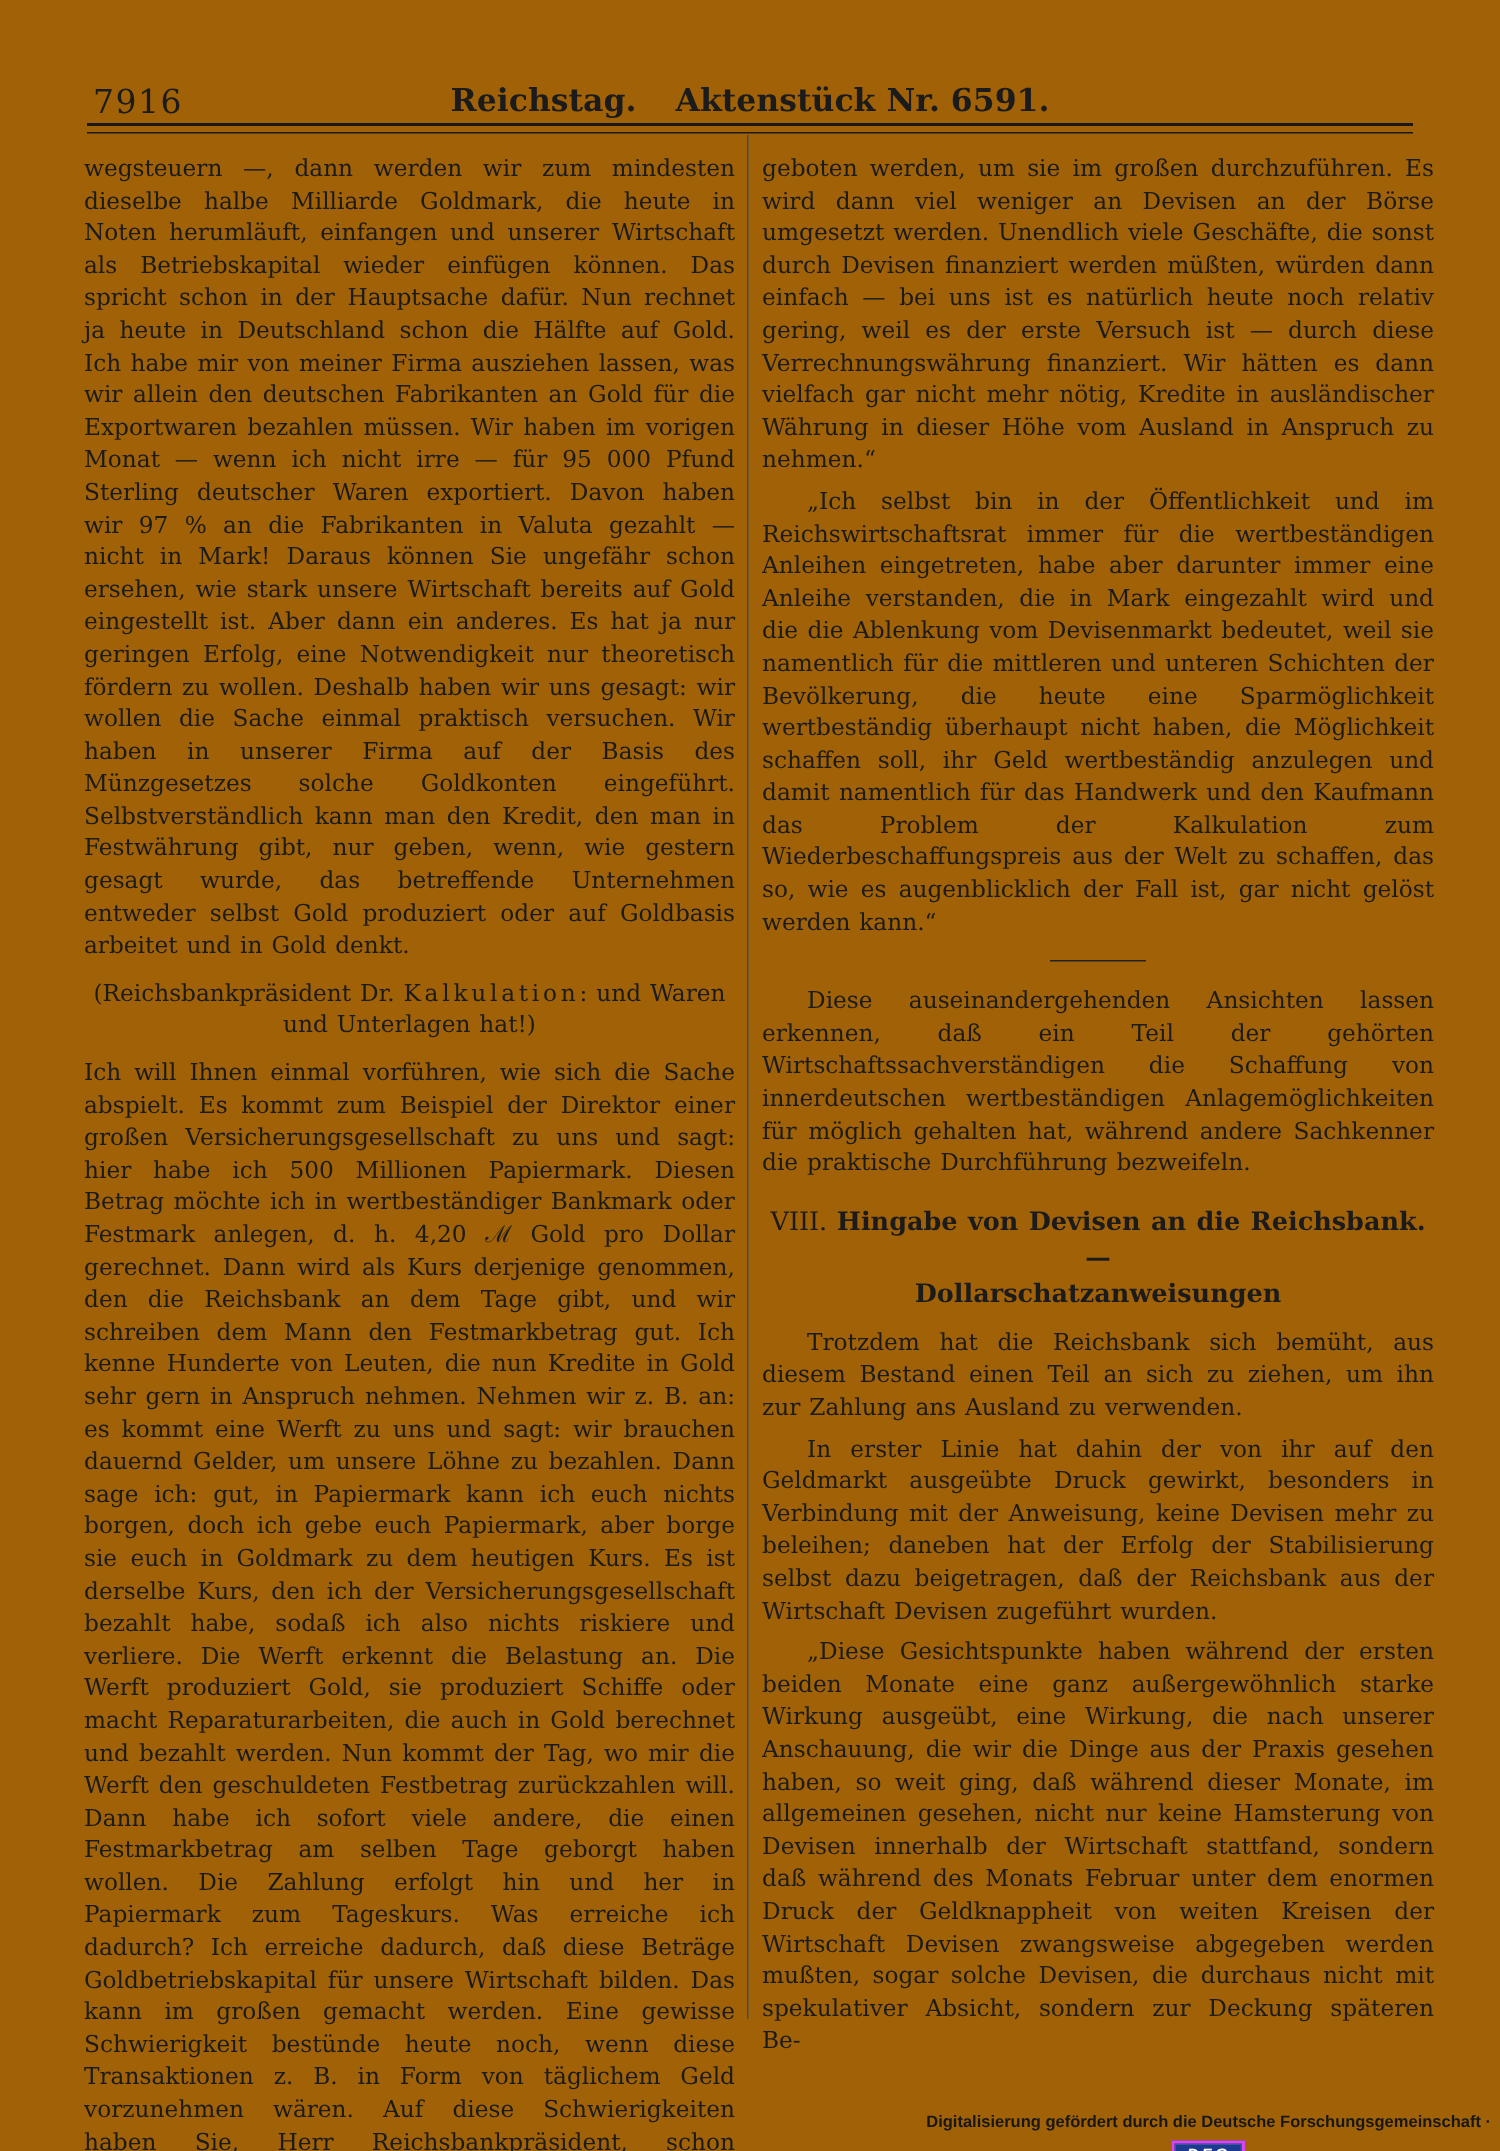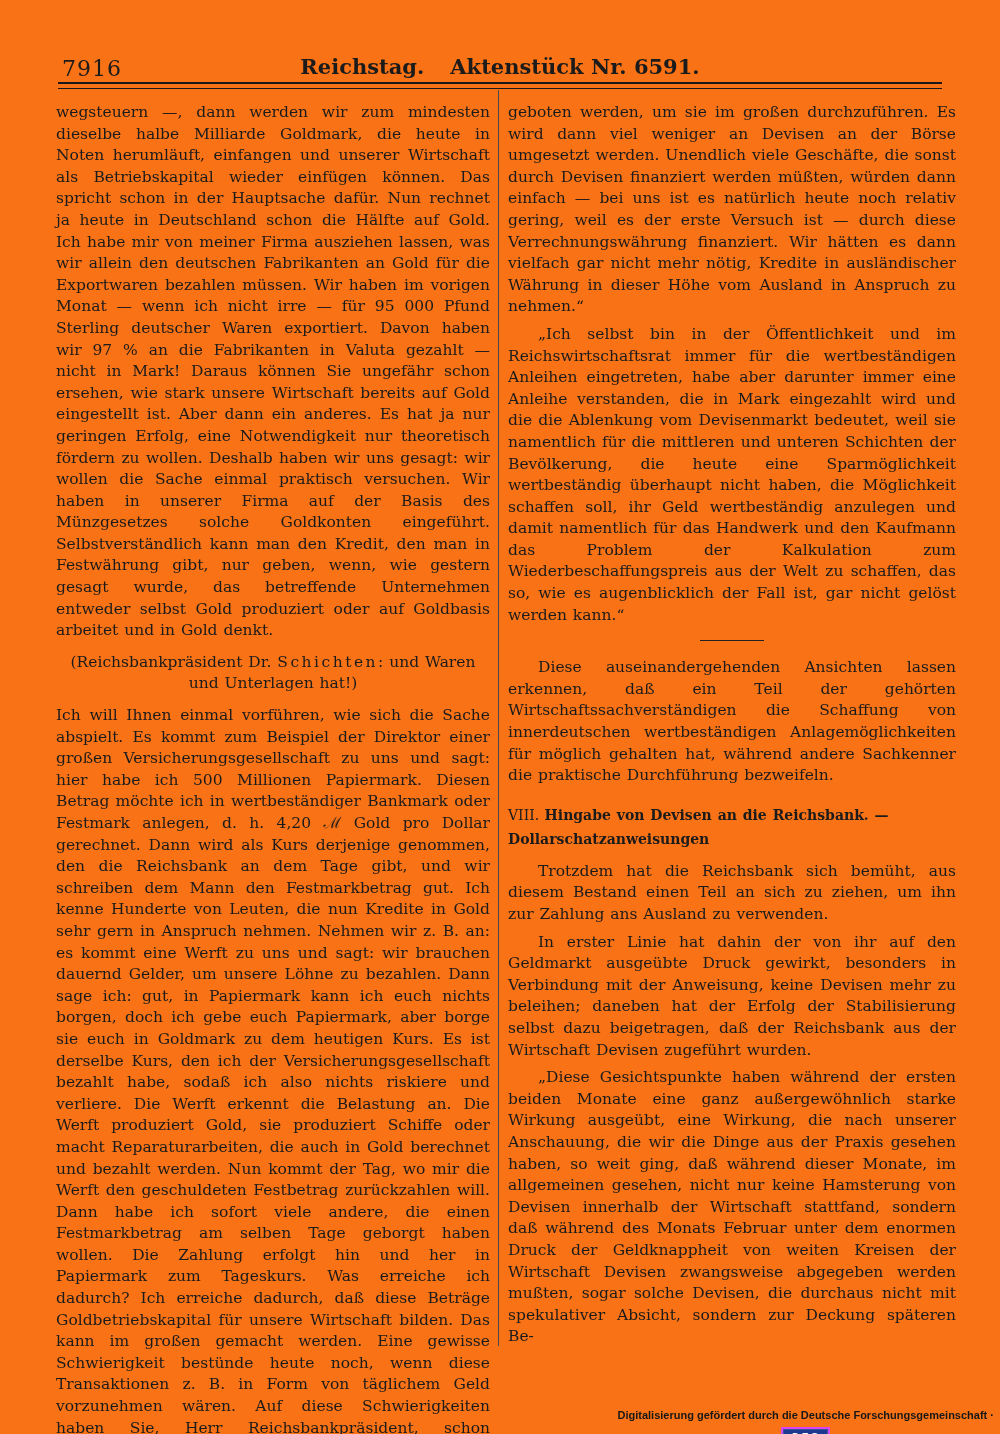--- a/index.html
+++ b/index.html
@@ -1,18 +1,18 @@
 <!DOCTYPE html>
 <html lang="de"><head>
 <meta charset="utf-8">
 <style>
   html,body { margin:0; padding:0; background:#e8e8e6; }
   .page {
     position:relative; width:1000px; height:1434px; margin:0 auto;
-    background:#f97316; overflow:hidden;
+    background:#a16207; overflow:hidden;
     font-family:"DejaVu Serif","Liberation Serif",serif;
     color:#1b1b1b;
     text-decoration:underline;
   }
   
   .pageno {
     position:absolute; left:62px; top:56px;
     font-size:22px; letter-spacing:1px; font-weight:normal;
   }
   .doc-title {
@@ -33,22 +33,22 @@
          text-align:justify; hyphens:auto; word-spacing:1px; }
   .col-left  { left:56px;  width:434px; }
   .col-right { left:508px; width:448px; }
   .col p { margin:0 0 6px 0; }
   .col p.cont { text-indent:0; }
   .col p.ind  { text-indent:30px; }
   .stage-note { text-align:center; text-indent:0; margin:10px 0 10px 0 !important; }
   .spaced { letter-spacing:2.5px; }
   .short-rule { width:64px; border-top:1.5px solid #222; margin:14px auto 16px auto; }
   .section-heading {
-    margin:16px 0 10px 0; text-align:left; text-indent:0;
-    font-size:14px; line-height:24px; font-weight:normal;
+    margin:16px 0 10px 0; text-align:center; text-indent:0;
+    font-size:17px; line-height:24px; font-weight:normal;
   }
   .section-heading .bold { font-weight:bold; }
   
   .footer {
     position:absolute; right:6px; bottom:3px; height:22px;
     display:flex; align-items:center; gap:6px;
     font-family:"Liberation Sans","DejaVu Sans",sans-serif;
     flex-direction:column;
   }
   .footer-text { font-size:11px; font-weight:bold; color:#171717; }
@@ -65,21 +65,21 @@
 <div class="page">
 
   <span class="pageno">7916</span>
   <div class="doc-title"><span>Reichstag.</span><span class="gap"></span><span>Aktenstück Nr. 6591.</span></div>
   <div class="rule-double"></div>
 
   <div class="col-divider"></div>
 
   <div class="col col-left">
     <p class="cont">wegsteuern —, dann werden wir zum mindesten dieselbe halbe Milliarde Goldmark, die heute in Noten herumläuft, einfangen und unserer Wirtschaft als Betriebskapital wieder einfügen können. Das spricht schon in der Hauptsache dafür. Nun rechnet ja heute in Deutschland schon die Hälfte auf Gold. Ich habe mir von meiner Firma ausziehen lassen, was wir allein den deutschen Fabrikanten an Gold für die Exportwaren bezahlen müssen. Wir haben im vorigen Monat — wenn ich nicht irre — für 95 000 Pfund Sterling deutscher Waren exportiert. Davon haben wir 97 % an die Fabrikanten in Valuta gezahlt — nicht in Mark! Daraus können Sie ungefähr schon ersehen, wie stark unsere Wirtschaft bereits auf Gold eingestellt ist. Aber dann ein anderes. Es hat ja nur geringen Erfolg, eine Notwendigkeit nur theoretisch fördern zu wollen. Deshalb haben wir uns gesagt: wir wollen die Sache einmal praktisch versuchen. Wir haben in unserer Firma auf der Basis des Münzgesetzes solche Goldkonten eingeführt. Selbstverständlich kann man den Kredit, den man in Festwährung gibt, nur geben, wenn, wie gestern gesagt wurde, das betreffende Unternehmen entweder selbst Gold produziert oder auf Goldbasis arbeitet und in Gold denkt.</p>
-    <p class="stage-note"><span>(Reichsbankpräsident Dr. </span><span class="spaced">Schichten</span><span>: und Waren</span><br><span>und Unterlagen hat!)</span></p>
+    <p class="stage-note"><span>(Reichsbankpräsident Dr. </span><span class="spaced">Kalkulation</span><span>: und Waren</span><br><span>und Unterlagen hat!)</span></p>
     <p class="cont">Ich will Ihnen einmal vorführen, wie sich die Sache abspielt. Es kommt zum Beispiel der Direktor einer großen Versicherungsgesellschaft zu uns und sagt: hier habe ich 500 Millionen Papiermark. Diesen Betrag möchte ich in wertbeständiger Bankmark oder Festmark anlegen, d. h. 4,20 ℳ Gold pro Dollar gerechnet. Dann wird als Kurs derjenige genommen, den die Reichsbank an dem Tage gibt, und wir schreiben dem Mann den Festmarkbetrag gut. Ich kenne Hunderte von Leuten, die nun Kredite in Gold sehr gern in Anspruch nehmen. Nehmen wir z. B. an: es kommt eine Werft zu uns und sagt: wir brauchen dauernd Gelder, um unsere Löhne zu bezahlen. Dann sage ich: gut, in Papiermark kann ich euch nichts borgen, doch ich gebe euch Papiermark, aber borge sie euch in Goldmark zu dem heutigen Kurs. Es ist derselbe Kurs, den ich der Versicherungsgesellschaft bezahlt habe, sodaß ich also nichts riskiere und verliere. Die Werft erkennt die Belastung an. Die Werft produziert Gold, sie produziert Schiffe oder macht Reparaturarbeiten, die auch in Gold berechnet und bezahlt werden. Nun kommt der Tag, wo mir die Werft den geschuldeten Festbetrag zurückzahlen will. Dann habe ich sofort viele andere, die einen Festmarkbetrag am selben Tage geborgt haben wollen. Die Zahlung erfolgt hin und her in Papiermark zum Tageskurs. Was erreiche ich dadurch? Ich erreiche dadurch, daß diese Beträge Goldbetriebskapital für unsere Wirtschaft bilden. Das kann im großen gemacht werden. Eine gewisse Schwierigkeit bestünde heute noch, wenn diese Transaktionen z. B. in Form von täglichem Geld vorzunehmen wären. Auf diese Schwierigkeiten haben Sie, Herr Reichsbankpräsident, schon hingewiesen. Gewiß, anfänglich ist das eine Schwierigkeit, aber bloß anfänglich, denn alles stellt sich immer mehr und mehr auf die Goldbasis ein, und wir würden gegen den Strom schwimmen, wenn wir als Wirtschaft es anders machten. Das käme mir ungefähr so vor, wie früher die Fuhrwerksbesitzer gegen die Eisenbahn konkurrieren wollten. Das gibt es auf die Dauer nicht, sondern es kommt der Tag, wo wieder alles auf Gold rechnen muß. Für die Weiterführung dieser Fazilitäten ist es natürlich nötig, daß vom Reichsfinanzministerium und vom Reichswirtschaftsministerium auch Fazilitäten</p>
   </div>
 
   <div class="col col-right">
     <p class="cont">geboten werden, um sie im großen durchzuführen. Es wird dann viel weniger an Devisen an der Börse umgesetzt werden. Unendlich viele Geschäfte, die sonst durch Devisen finanziert werden müßten, würden dann einfach — bei uns ist es natürlich heute noch relativ gering, weil es der erste Versuch ist — durch diese Verrechnungswährung finanziert. Wir hätten es dann vielfach gar nicht mehr nötig, Kredite in ausländischer Währung in dieser Höhe vom Ausland in Anspruch zu nehmen.“</p>
     <p class="ind">„Ich selbst bin in der Öffentlichkeit und im Reichswirtschaftsrat immer für die wertbeständigen Anleihen eingetreten, habe aber darunter immer eine Anleihe verstanden, die in Mark eingezahlt wird und die die Ablenkung vom Devisenmarkt bedeutet, weil sie namentlich für die mittleren und unteren Schichten der Bevölkerung, die heute eine Sparmöglichkeit wertbeständig überhaupt nicht haben, die Möglichkeit schaffen soll, ihr Geld wertbeständig anzulegen und damit namentlich für das Handwerk und den Kaufmann das Problem der Kalkulation zum Wiederbeschaffungspreis aus der Welt zu schaffen, das so, wie es augenblicklich der Fall ist, gar nicht gelöst werden kann.“</p>
 
     <div class="short-rule"></div>
 
     <p class="ind">Diese auseinandergehenden Ansichten lassen erkennen, daß ein Teil der gehörten Wirtschaftssachverständigen die Schaffung von innerdeutschen wertbeständigen Anlagemöglichkeiten für möglich gehalten hat, während andere Sachkenner die praktische Durchführung bezweifeln.</p>

